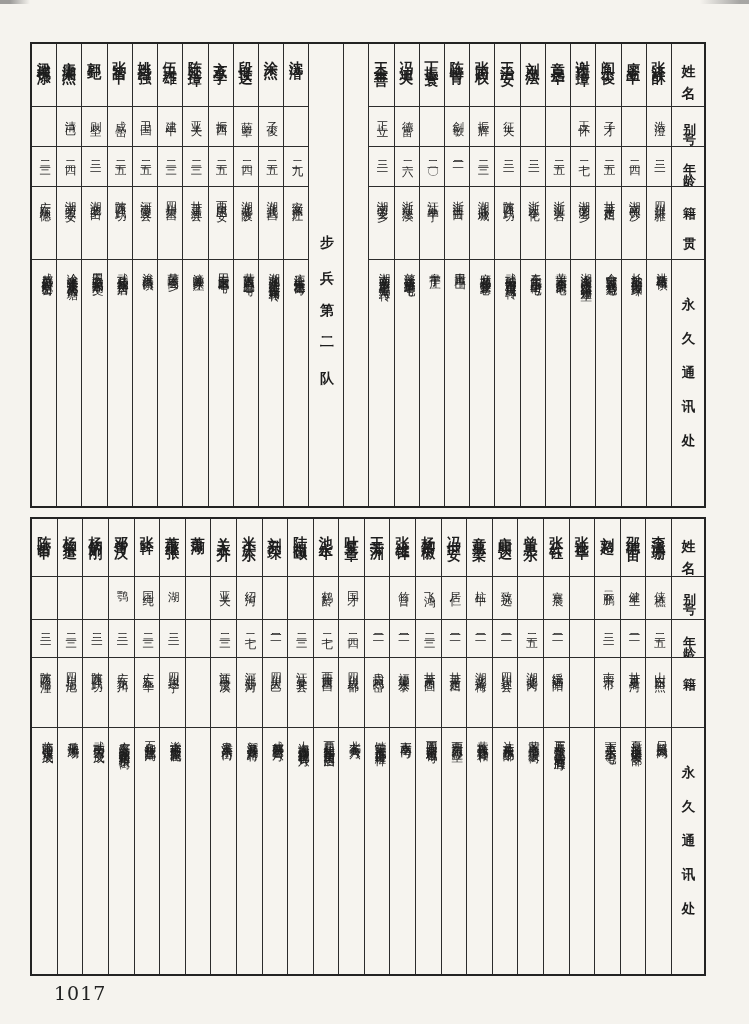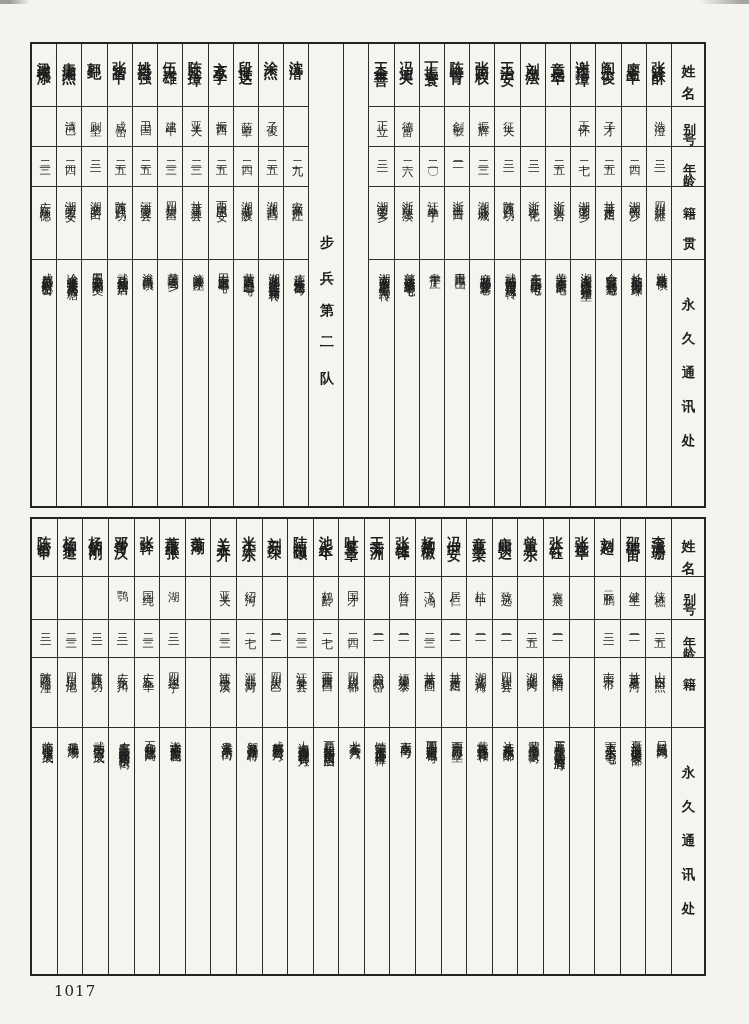--- a/index.html
+++ b/index.html
@@ -53,21 +53,21 @@
   
   .col.divider .cell-div{
     height:100%;border-bottom:none;
     font-size:14px;font-weight:bold;letter-spacing:34px;padding-top:180px;line-height:33px;
   }
   .col.spacer .cell-blank{height:100%;border-bottom:none}
   .note{font-size:9px;letter-spacing:0;font-weight:normal}
   .page-number{
     position:absolute;left:54px;top:982px;
     font-family:"DejaVu Serif","Liberation Serif",serif;
-    font-size:15px;letter-spacing:1px;color:#222;
+    font-size:19px;letter-spacing:1px;color:#222;
   }
 </style>
 </head>
 <body>
 
 <div class="scan-edge"></div>
 
 <div class="tables">
   <section class="roster top" id="table-top">
       <div class="col header">

